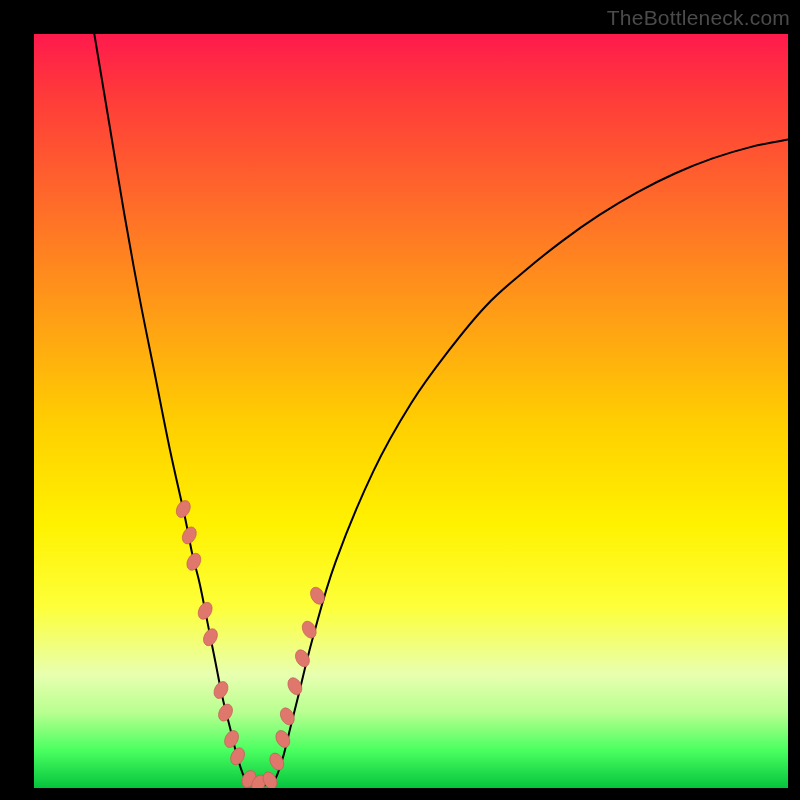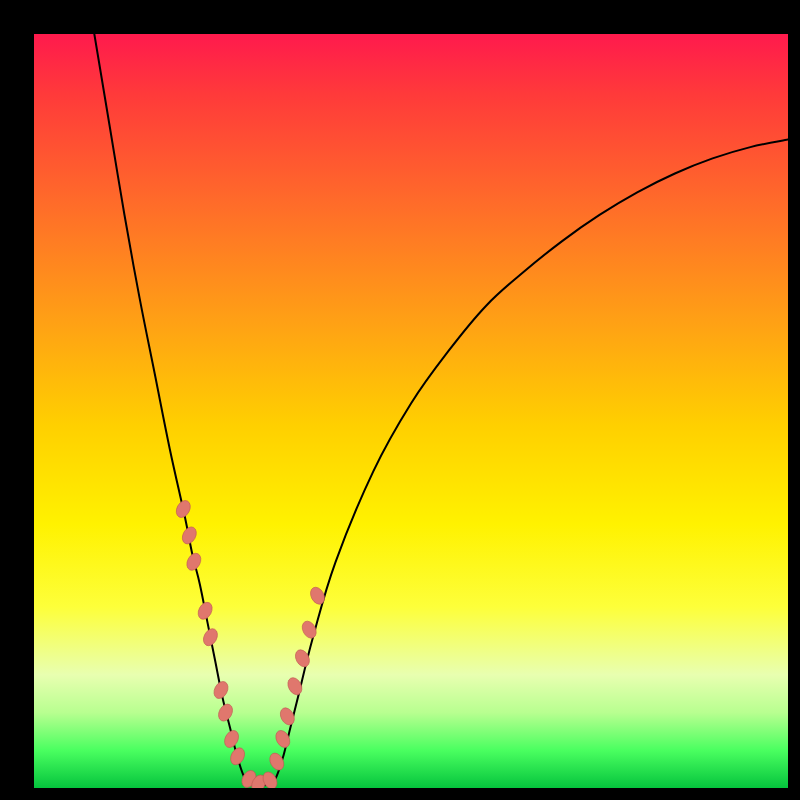--- a/index.html
+++ b/index.html
@@ -87,14 +87,15 @@
           <ellipse cx="248.82" cy="704.99" rx="9" ry="6.3" fill="#e0776d" stroke="#c25a52" stroke-width="0.6" transform="rotate(62 248.82 704.99)"></ellipse>
           <ellipse cx="253.34" cy="682.37" rx="9" ry="6.3" fill="#e0776d" stroke="#c25a52" stroke-width="0.6" transform="rotate(62 253.34 682.37)"></ellipse>
           <ellipse cx="260.88" cy="652.21" rx="9" ry="6.3" fill="#e0776d" stroke="#c25a52" stroke-width="0.6" transform="rotate(62 260.88 652.21)"></ellipse>
           <ellipse cx="268.42" cy="624.31" rx="9" ry="6.3" fill="#e0776d" stroke="#c25a52" stroke-width="0.6" transform="rotate(62 268.42 624.31)"></ellipse>
           <ellipse cx="275.21" cy="595.66" rx="9" ry="6.3" fill="#e0776d" stroke="#c25a52" stroke-width="0.6" transform="rotate(62 275.21 595.66)"></ellipse>
           <ellipse cx="283.50" cy="561.73" rx="9" ry="6.3" fill="#e0776d" stroke="#c25a52" stroke-width="0.6" transform="rotate(62 283.50 561.73)"></ellipse>
         </g>
     </svg>
   </div>
 
+  <div class="watermark">TheBottleneck.com</div>
 
 </div>
 
 </body></html>

